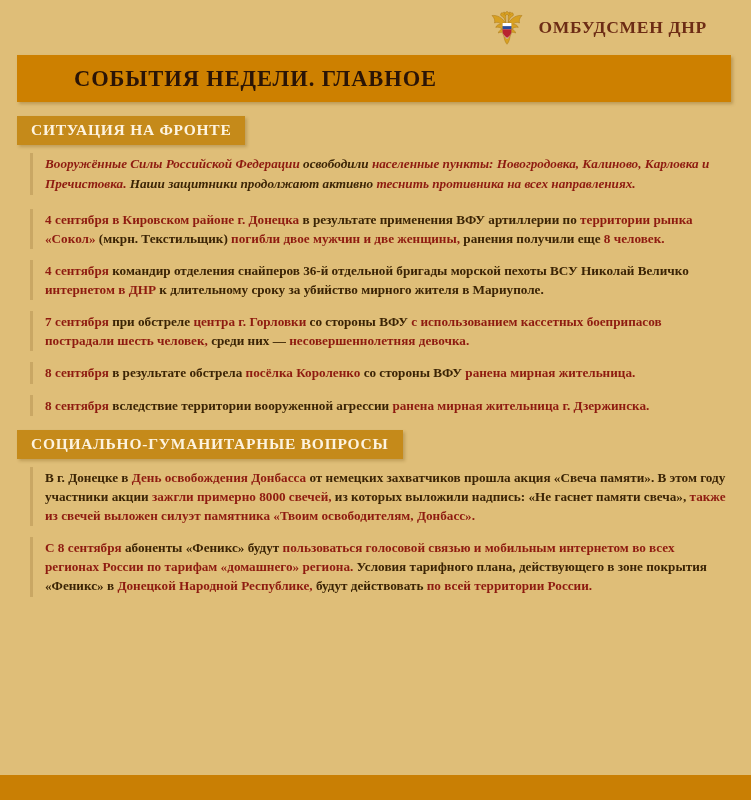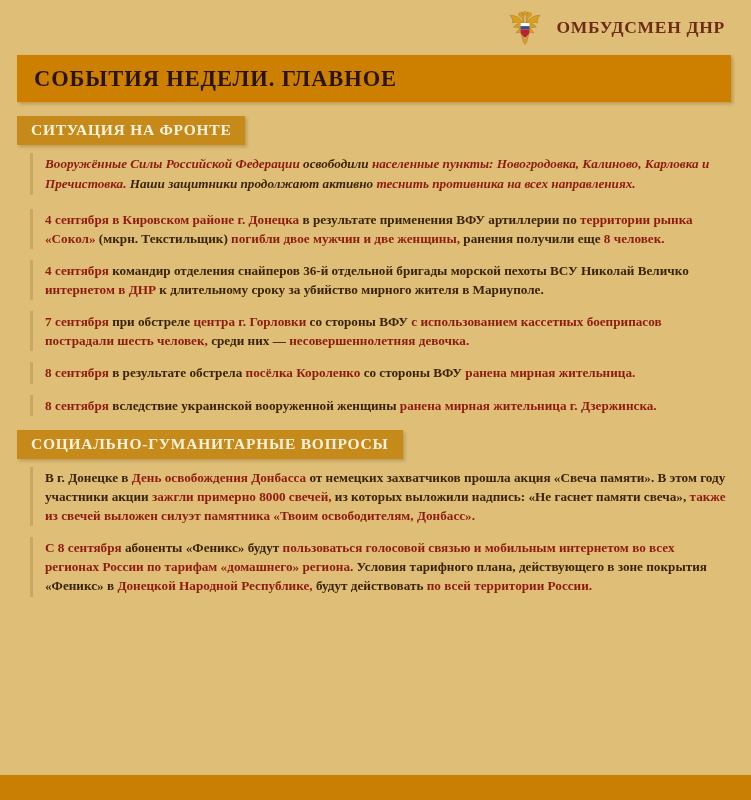--- a/index.html
+++ b/index.html
@@ -15,21 +15,21 @@
     font-family: "Liberation Serif", "DejaVu Serif", serif;
     position: relative;
   }
 
   
   .topbar {
     height: 55px;
     display: flex;
     align-items: center;
     justify-content: flex-end;
-    padding-right: 26px;
+    padding-right: 44px;
     box-sizing: border-box;
   }
   .brand {
     display: flex;
     align-items: center;
     gap: 12px;
   }
   .emblem {
     width: 40px;
     height: 40px;
@@ -45,20 +45,21 @@
   }
 
   
   .title-banner {
     margin: 0 20px 0 17px;
     background: #cd8000;
     height: 47px;
     display: flex;
     align-items: center;
     box-shadow: 2px 2px 3px rgba(120, 85, 20, 0.35);
+    padding-left: 40px;
   }
   .title-banner .title-text {
     color: #2a1406;
     font-weight: bold;
     font-size: 22.5px;
     letter-spacing: 0.9px;
     padding-left: 17px;
     white-space: nowrap;
   }
 
@@ -175,21 +176,21 @@
         <div class="item">
           <p><span class="hl">4 сентября </span><span class="dk">командир отделения снайперов 36-й отдельной бригады морской пехоты ВСУ Николай Величко </span><span class="hl">интернетом в ДНР </span><span class="dk">к длительному сроку за убийство мирного жителя в Мариуполе.</span></p>
         </div>
         <div class="item">
           <p><span class="hl">7 сентября </span><span class="dk">при обстреле </span><span class="hl">центра г. Горловки </span><span class="dk">со стороны ВФУ </span><span class="hl">с использованием кассетных боеприпасов пострадали шесть человек, </span><span class="dk">среди них — </span><span class="hl">несовершеннолетняя девочка.</span></p>
         </div>
         <div class="item">
           <p><span class="hl">8 сентября </span><span class="dk">в результате обстрела </span><span class="hl">посёлка Короленко </span><span class="dk">со стороны ВФУ </span><span class="hl">ранена мирная жительница.</span></p>
         </div>
         <div class="item">
-          <p><span class="hl">8 сентября </span><span class="dk">вследствие украинской вооруженной женщины </span><span class="hl">ранена мирная жительница г. Дзержинска.</span></p>
+          <p><span class="hl">8 сентября </span><span class="dk">вследствие территории вооруженной агрессии </span><span class="hl">ранена мирная жительница г. Дзержинска.</span></p>
         </div>
       </div></div>
     <div class="section"><div class="section-header">
         <span class="section-title">СОЦИАЛЬНО-ГУМАНИТАРНЫЕ ВОПРОСЫ</span>
       </div><div class="items">
         <div class="item">
           <p><span class="dk">В г. Донецке в </span><span class="hl">День освобождения Донбасса </span><span class="dk">от немецких захватчиков прошла акция «Свеча памяти». В этом году участники акции </span><span class="hl">зажгли примерно 8000 свечей, </span><span class="dk">из которых выложили надпись: «Не гаснет памяти свеча», </span><span class="hl">также из свечей выложен силуэт памятника «Твоим освободителям, Донбасс».</span></p>
         </div>
         <div class="item">
           <p><span class="hl">С 8 сентября </span><span class="dk">абоненты «Феникс» будут </span><span class="hl">пользоваться голосовой связью и мобильным интернетом во всех регионах России по тарифам «домашнего» региона. </span><span class="dk">Условия тарифного плана, действующего в зоне покрытия «Феникс» в </span><span class="hl">Донецкой Народной Республике, </span><span class="dk">будут действовать </span><span class="hl">по всей территории России.</span></p>

